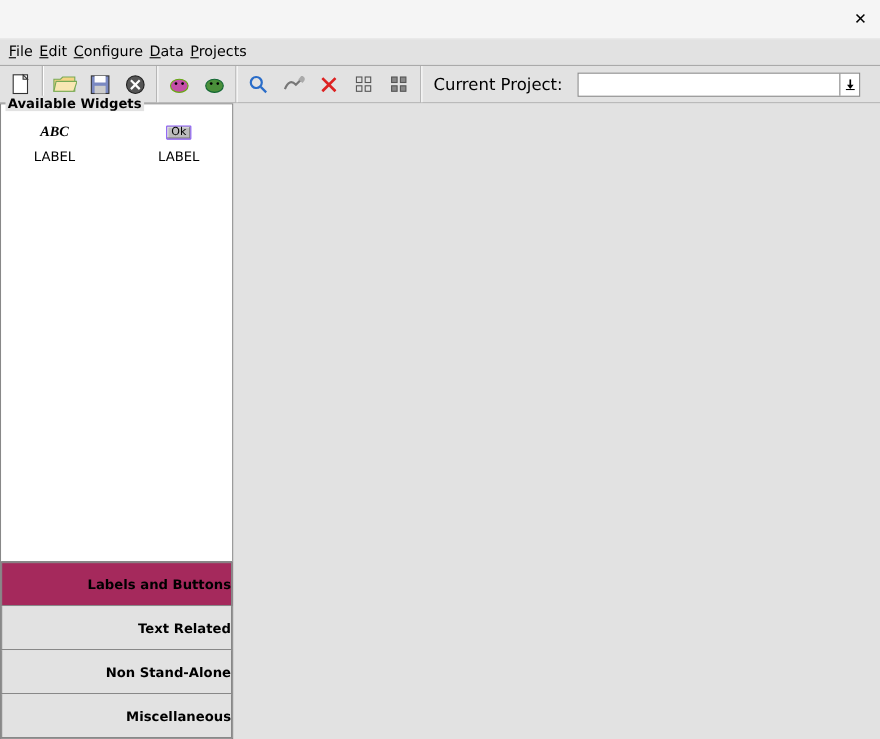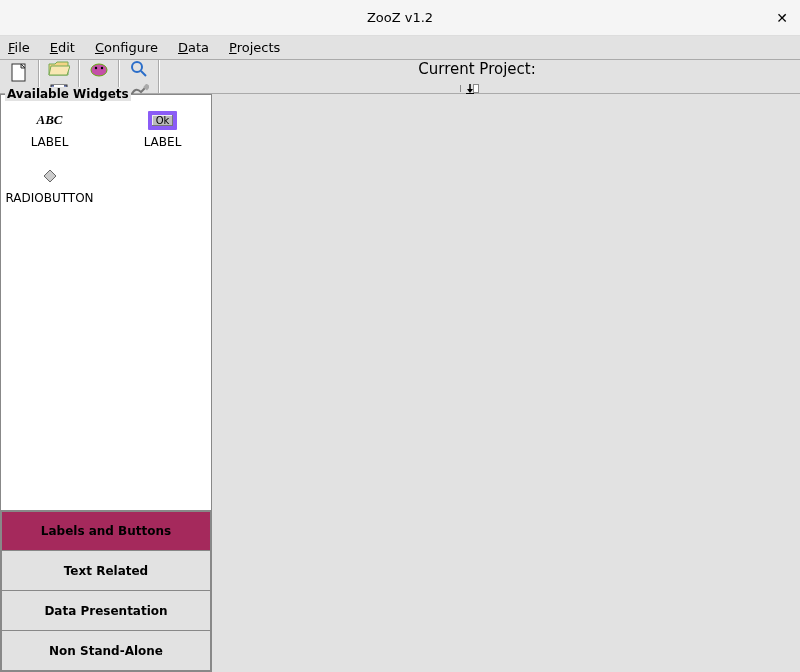--- a/index.html
+++ b/index.html
@@ -39,21 +39,21 @@
     cursor: pointer;
   }
   
   .menubar {
     height: 24px;
     background: #e2e2e2;
     border-bottom: 1px solid #aaa;
     display: flex;
     align-items: center;
     padding: 0 8px;
-    gap: 20px;
+    gap: 6px;
     font-size: 13px;
   }
   .menubar .menu-item {
     cursor: pointer;
   }
   .menubar .menu-item .ul { text-decoration: underline; }
   
   .toolbar {
     height: 34px;
     background: #e2e2e2;
@@ -62,21 +62,20 @@
     align-items: center;
     padding: 0 6px;
   }
   .tool-group {
     display: flex;
     align-items: center;
     gap: 6px;
     padding: 0 6px;
     height: 100%;
     border-left: 2px groove #fff;
-    flex-direction: column;
   }
   .tool-group:first-child { border-left: none; padding-left: 0;}
   .tool-btn {
     width: 26px; height: 26px;
     display: flex; align-items: center; justify-content: center;
     cursor: pointer;
   }
   .toolbar-label {
     font-size: 15px;
     padding: 0 4px;
@@ -156,41 +155,40 @@
     display: flex;
     flex-direction: column;
   }
   .category-btn {
     height: 40px;
     border: 1px solid #888;
     border-top: none;
     background: #e2e2e2;
     display: flex;
     align-items: center;
-    justify-content: center;
+    justify-content: flex-end;
     font-size: 12px;
     font-weight: bold;
     cursor: pointer;
   }
   .category-btn:first-child { border-top: 1px solid #888; }
   .category-btn.active {
     background: #a5295c;
     color: #000;
   }
   .content-area {
     flex: 1;
     background: #e2e2e2;
   }
   svg { display: block; }
 </style>
 </head>
 <body>
 
 <div class="titlebar">
-  <div class="title">ZooZ v1.2</div>
   <div class="close">✕</div>
 </div>
 
 <div class="menubar">
   <span class="menu-item"><span class="ul">F</span><span>ile</span></span>
   <span class="menu-item"><span class="ul">E</span>dit</span>
   <span class="menu-item"><span class="ul">C</span>onfigure</span>
   <span class="menu-item"><span class="ul">D</span>ata</span>
   <span class="menu-item"><span class="ul">P</span>rojects</span>
 </div>
@@ -297,43 +295,35 @@
     <div class="widget-canvas">
       <div class="widget-grid">
         <div class="widget-cell">
           <div class="widget-icon-box">
             <span style="font-style:italic;font-weight:bold;font-family:serif;font-size:13px;">ABC</span>
           </div>
           <span>LABEL</span>
         </div>
         <div class="widget-cell">
           <div class="widget-icon-box">
-            <span style="display:inline-block;border:4px solid #8b5cf6;background:#bbb;padding:0 4px;font-size:10px;border-radius:1px;box-shadow:inset -1px -1px #777,inset 1px 1px #eee;">Ok</span>
+            <span style="display:inline-block;border:1px solid #8b5cf6;background:#bbb;padding:0 4px;font-size:10px;border-radius:1px;box-shadow:inset -1px -1px #777,inset 1px 1px #eee;">Ok</span>
           </div>
           <span>LABEL</span>
-        </div>
-        <div class="widget-cell">
-          <div class="widget-icon-box">
-            <svg width="14" height="14" viewBox="0 0 14 14">
-                <polygon points="7,1 13,7 7,13 1,7" fill="#ccc" stroke="#666"></polygon>
-              </svg>
-          </div>
-          <span>RADIOBUTTON</span>
         </div>
       </div>
     </div>
     <div class="category-list">
       <div class="category-btn active">
           <span>Labels and Buttons</span>
         </div>
       <div class="category-btn">
           <span>Text Related</span>
         </div>
       <div class="category-btn">
-          <span>Data Presentation</span>
+          <span>Non Stand-Alone</span>
         </div>
       <div class="category-btn">
-          <span>Non Stand-Alone</span>
+          <span>Miscellaneous</span>
         </div>
     </div>
   </div>
   <div class="content-area"></div>
 </div>
 
 </body></html>

